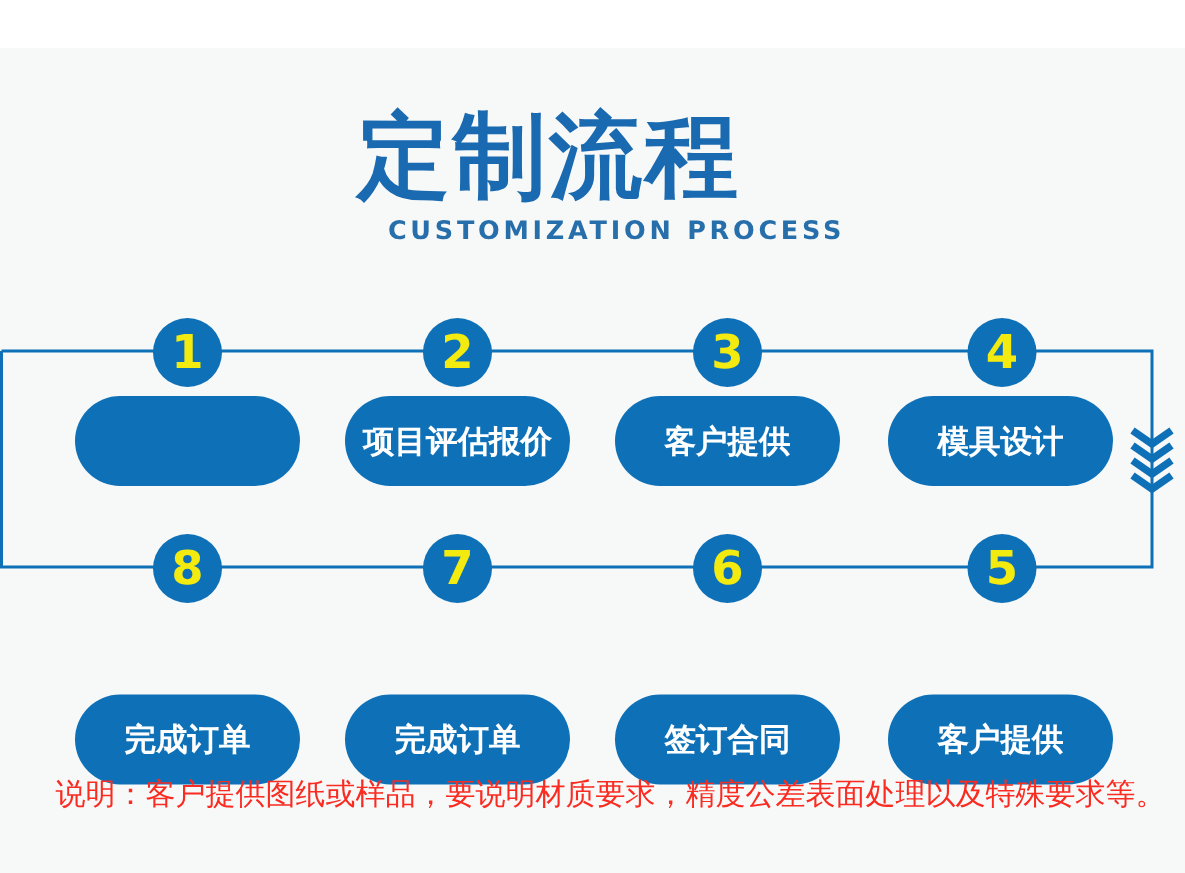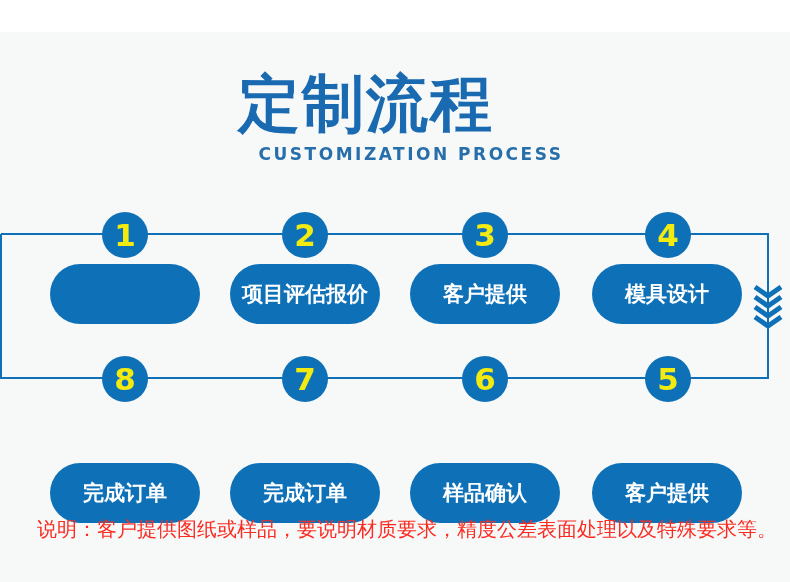--- a/index.html
+++ b/index.html
@@ -137,21 +137,21 @@
 </div>
 
 <div class="badge r2 c2">7</div>
 <div class="pill r2 c2">
   <span>完成订单</span>
   <span></span>
 </div>
 
 <div class="badge r2 c3">6</div>
 <div class="pill r2 c3">
-  <span>样品确认</span>
+  <span>签订合同</span>
   <span></span>
 </div>
 
 <div class="badge r2 c4">5</div>
 <div class="pill r2 c4">
   <span>客户提供</span>
   <span></span>
 </div>
 
 <p class="note">说明：客户提供图纸或样品，要说明材质要求，精度公差表面处理以及特殊要求等。</p>

